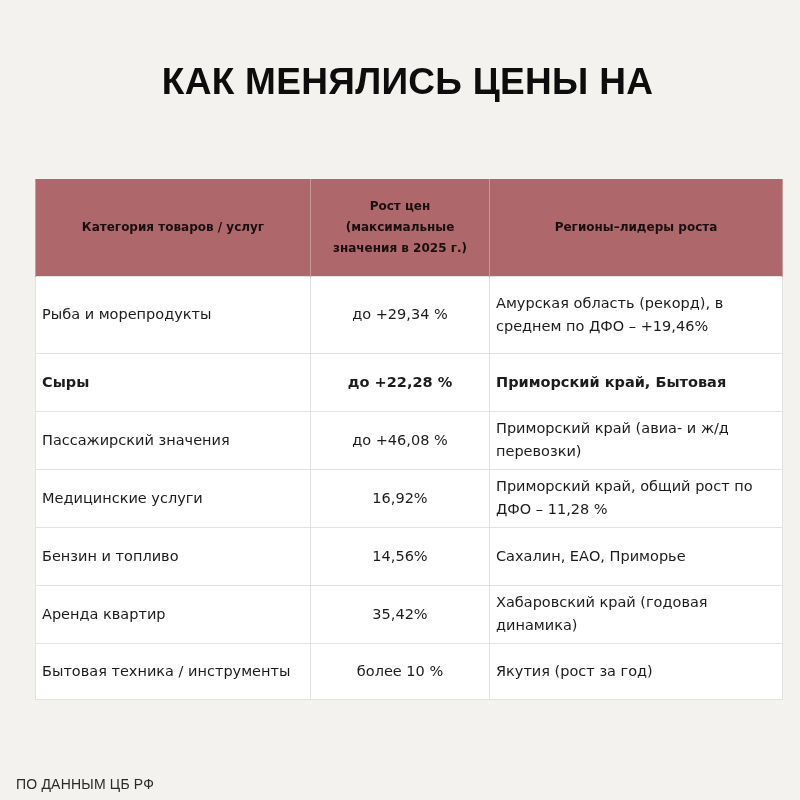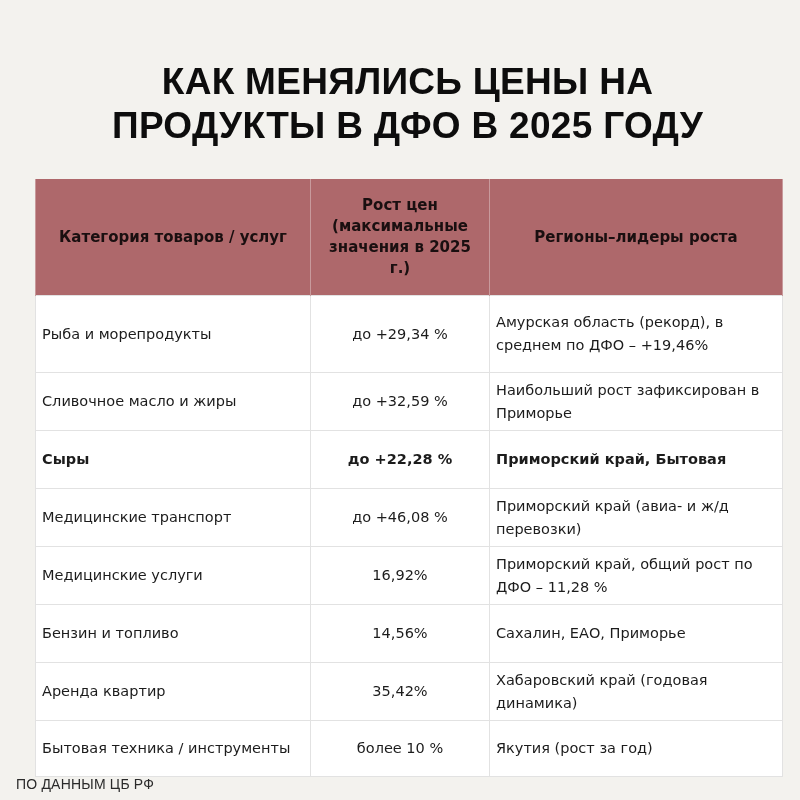--- a/index.html
+++ b/index.html
@@ -27,21 +27,21 @@
       background: #ffffff;
       table-layout: fixed;
     }
     table.data col.c1 { width: 275px; }
     table.data col.c2 { width: 179px; }
     table.data col.c3 { width: 293px; }
     table.data th {
       background: #ae686b;
       color: #1a0f10;
       font-weight: bold;
-      font-size: 15px;
+      font-size: 12px;
       line-height: 21px;
       height: 97px;
       padding: 16px 6px;
       border-left: 1px solid #c89a9c;
       border-right: 1px solid #c89a9c;
       vertical-align: middle;
       box-sizing: border-box;
     }
     table.data th.left { text-align: center; }
     table.data th.center { text-align: center; }
@@ -60,21 +60,20 @@
       font-family: "Liberation Sans", sans-serif;
       font-size: 14px; color: #2a2a2a;
       letter-spacing: 0.2px;
     }
   </style>
 </head>
 <body>
 
 <div class="title">
   <div>КАК МЕНЯЛИСЬ ЦЕНЫ НА</div>
-  <div>ПРОДУКТЫ В ДФО В 2025 ГОДУ</div>
 </div>
 
 <table class="data">
   <colgroup>
       <col class="c1">
       <col class="c2">
       <col class="c3">
     </colgroup>
   <thead>
     <tr>
@@ -86,32 +85,27 @@
       </th>
       <th class="left">Регионы–лидеры роста</th>
     </tr>
   </thead>
   <tbody id="tbody">
       <tr style="height: 77px;">
         <td>Рыба и морепродукты</td>
         <td class="center">до +29,34 %</td>
         <td>Амурская область (рекорд), в среднем по ДФО – +19,46%</td>
       </tr>
-      <tr style="height: 58px;">
-        <td>Сливочное масло и жиры</td>
-        <td class="center">до +32,59 %</td>
-        <td>Наибольший рост зафиксирован в Приморье</td>
-      </tr>
       <tr style="height: 58px; font-weight: bold;">
         <td>Сыры</td>
         <td class="center">до +22,28 %</td>
         <td>Приморский край, Бытовая</td>
       </tr>
       <tr style="height: 58px;">
-        <td>Медицинские транспорт</td>
+        <td>Пассажирский значения</td>
         <td class="center">до +46,08 %</td>
         <td>Приморский край (авиа- и ж/д перевозки)</td>
       </tr>
       <tr style="height: 58px;">
         <td>Медицинские услуги</td>
         <td class="center">16,92%</td>
         <td>Приморский край, общий рост по ДФО – 11,28 %</td>
       </tr>
       <tr style="height: 58px;">
         <td>Бензин и топливо</td>

